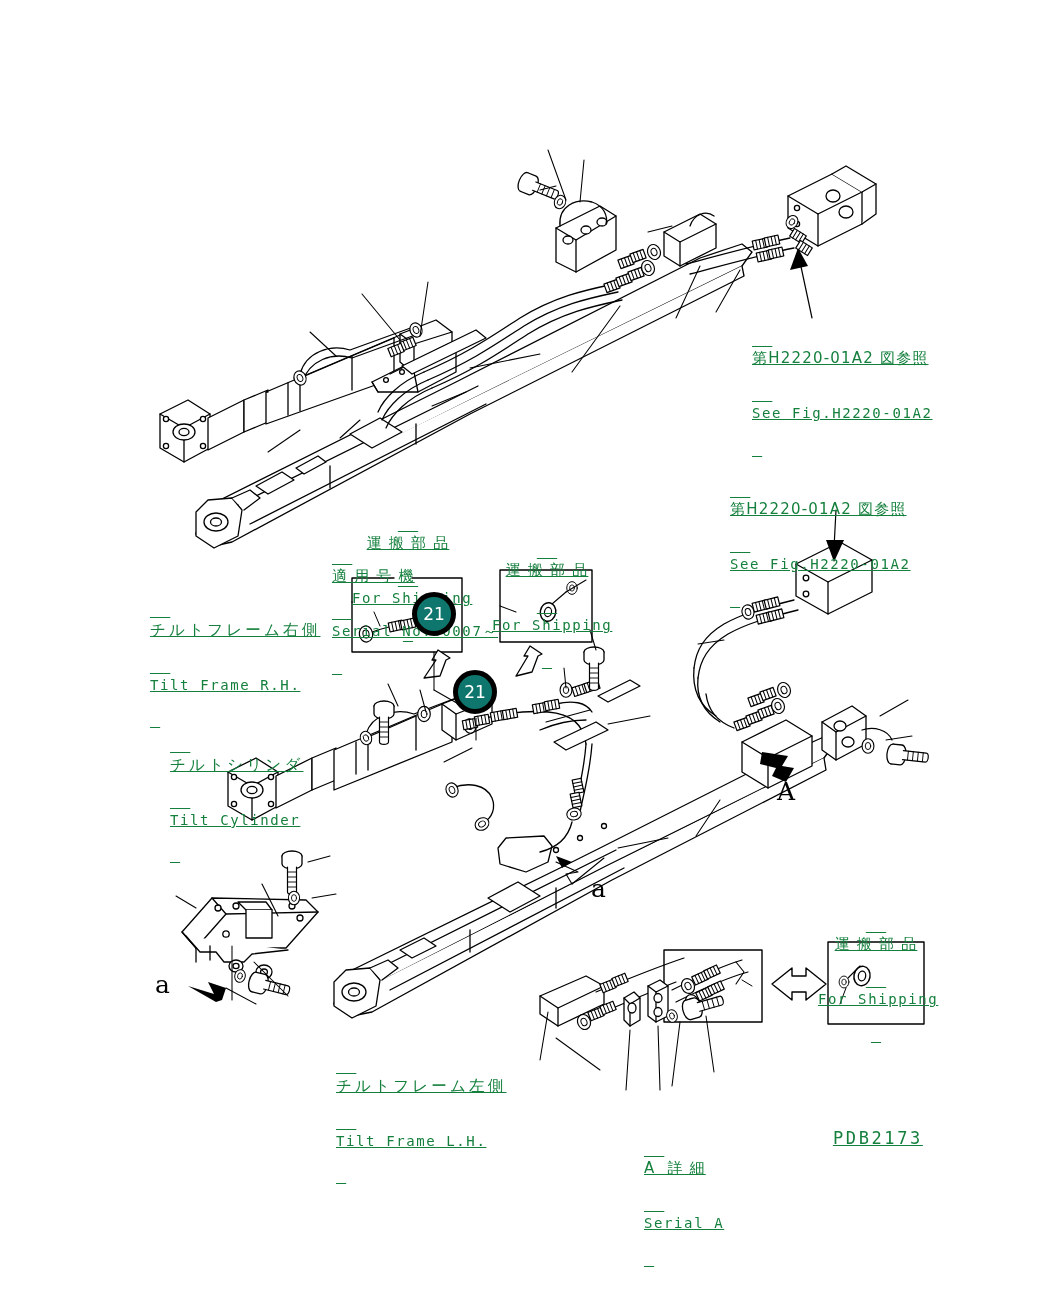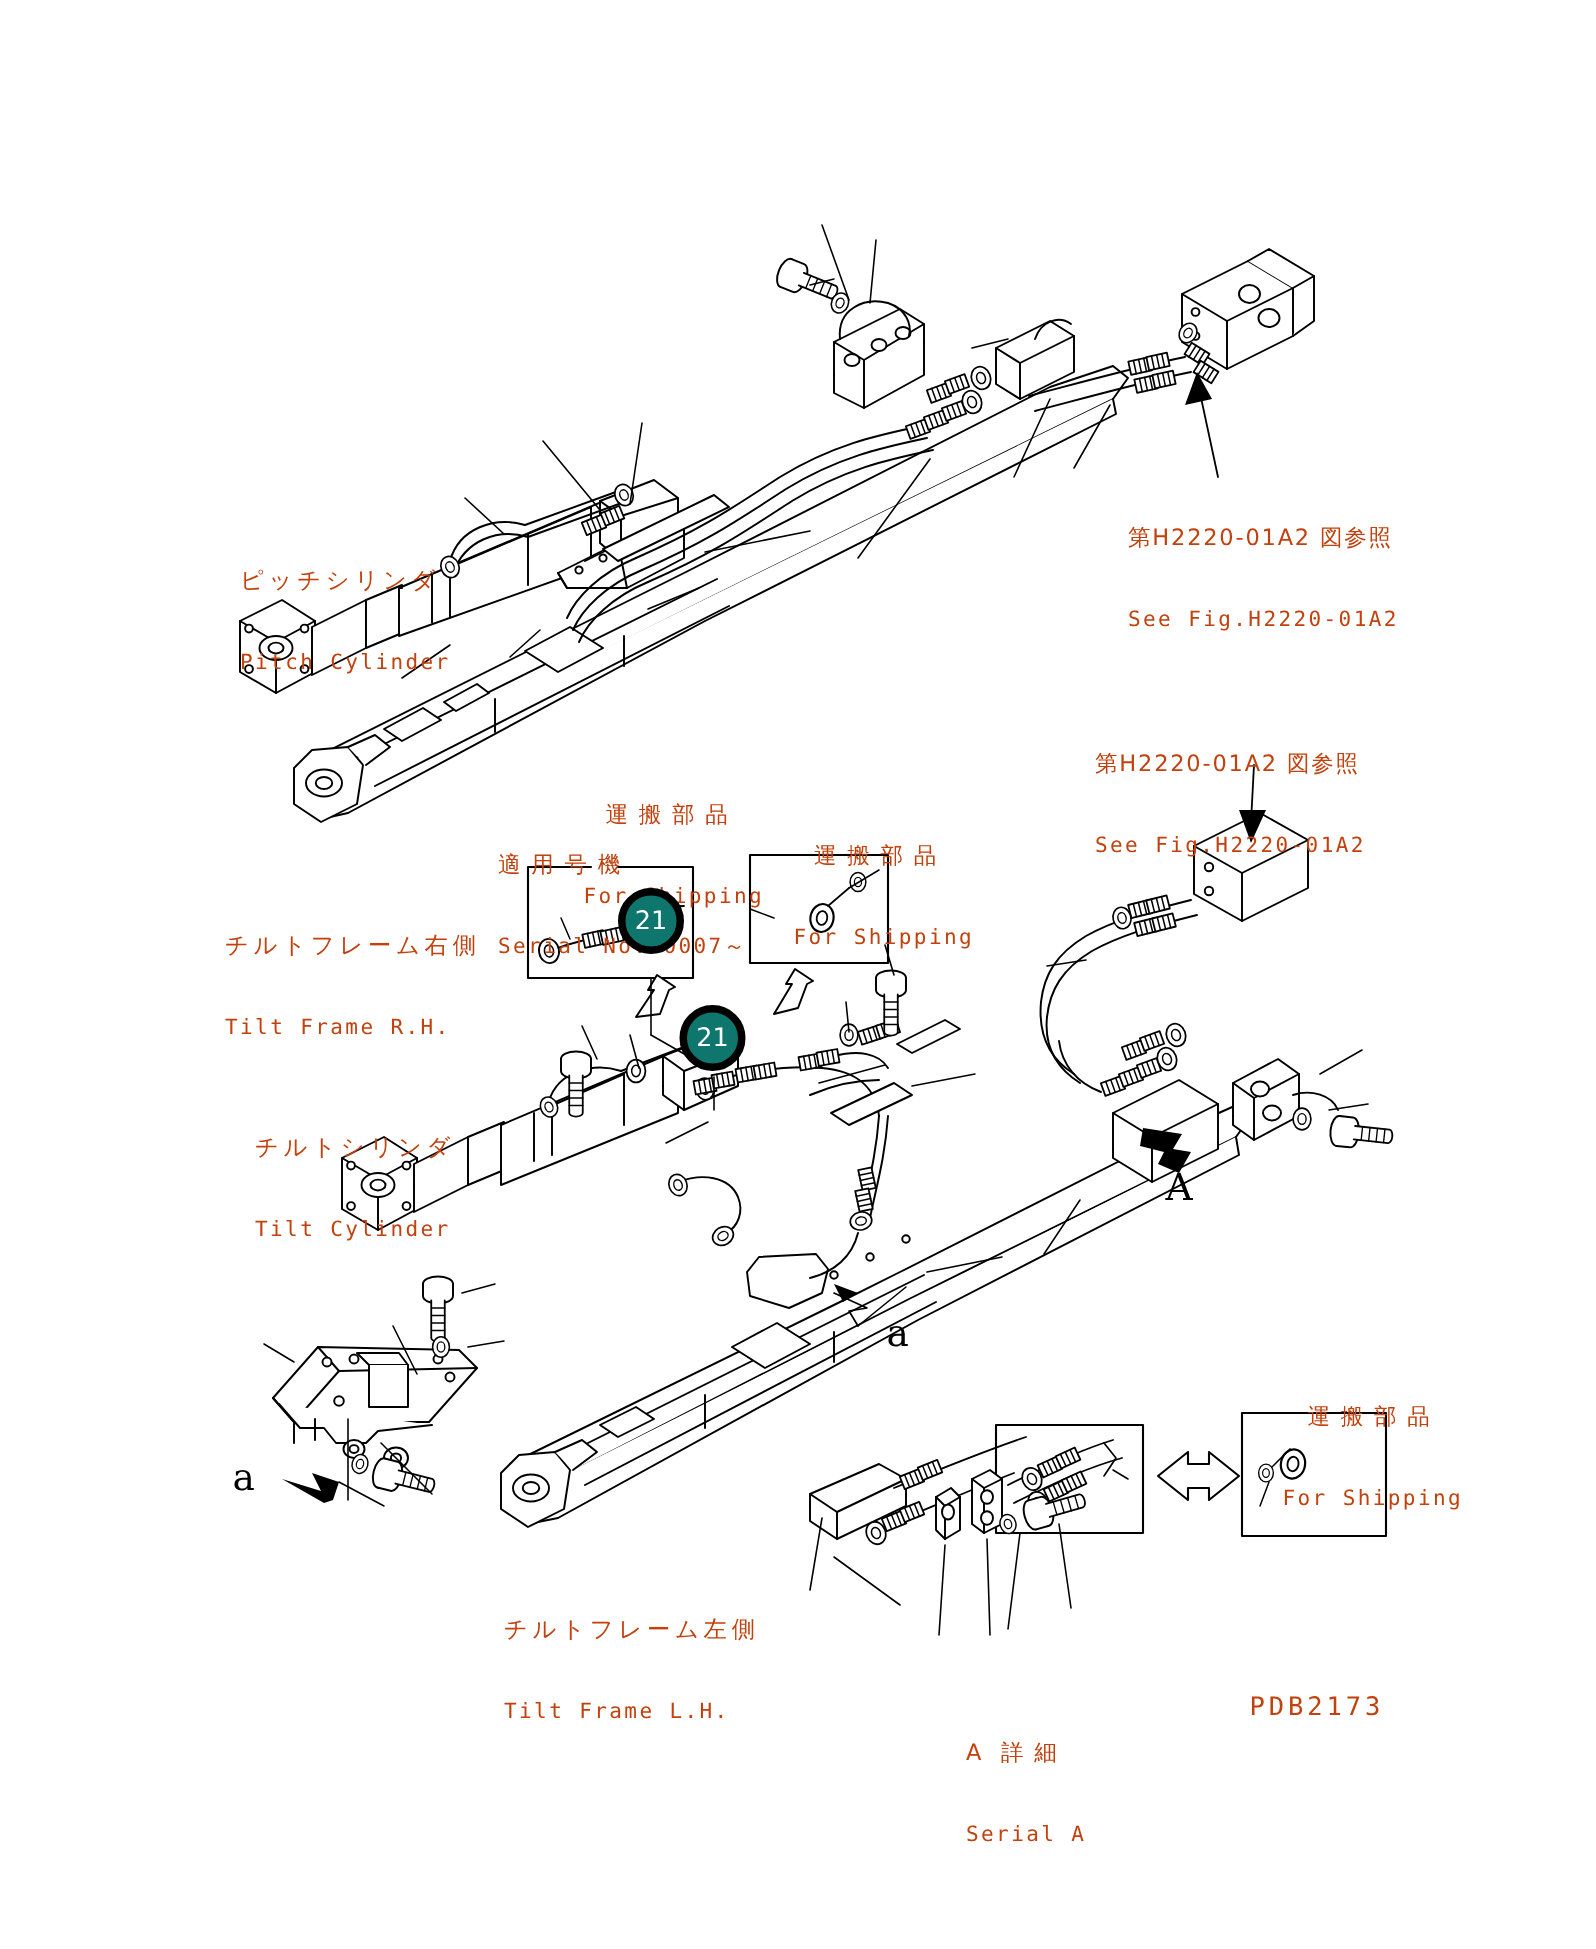--- a/index.html
+++ b/index.html
@@ -18,41 +18,42 @@
   #art{
     position:absolute;
     left:0; top:0;
     width:1064px;
     height:1299px;
   }
   
   .lbl{
     position:absolute;
     white-space:pre;
-    color:#c2410c;
+    color:#15803d;
     line-height:1.18;
+    text-decoration:underline;
   }
   .jp{
     font-family:"DejaVu Sans","Liberation Sans",sans-serif;
     font-size:15.5px;
     letter-spacing:3.2px;
     font-weight:400;
   }
   .en{
     font-family:"DejaVu Sans Mono","Liberation Mono",monospace;
     font-size:14px;
     letter-spacing:1.6px;
     font-weight:400;
   }
   .jp-small{
     font-family:"DejaVu Sans","Liberation Sans",sans-serif;
     font-size:15px;
     letter-spacing:1.2px;
   }
-  .ctr{text-align:center;margin-left:37px;}
+  .ctr{text-align:center;}
   .drawing-no{
     font-family:"DejaVu Sans Mono","Liberation Mono",monospace;
     font-size:17px;
     letter-spacing:2.6px;
   }
   
   .mark{
     position:absolute;
     font-family:"DejaVu Serif","Liberation Serif",serif;
     font-size:25px;
@@ -521,24 +522,20 @@
         <path d="M444,762 L472,748"></path>
       </g>
 
       <g stroke-width="1.05">
         <path d="M500,606 L516,612"></path>
         <path d="M566,592 L586,580"></path>
       </g>
     </g>
   </svg>
 
-  <div class="lbl" style="left:160px; top:340px;">
-    <div class="jp">ピッチシリンダ</div>
-    <div class="en">Pitch Cylinder</div>
-  </div>
 
   <div class="lbl" style="left:150px; top:583px;">
     <div class="jp">チルトフレーム右側</div>
     <div class="en">Tilt Frame R.H.</div>
   </div>
 
   <div class="lbl" style="left:170px; top:718px;">
     <div class="jp">チルトシリンダ</div>
     <div class="en">Tilt Cylinder</div>
   </div>

